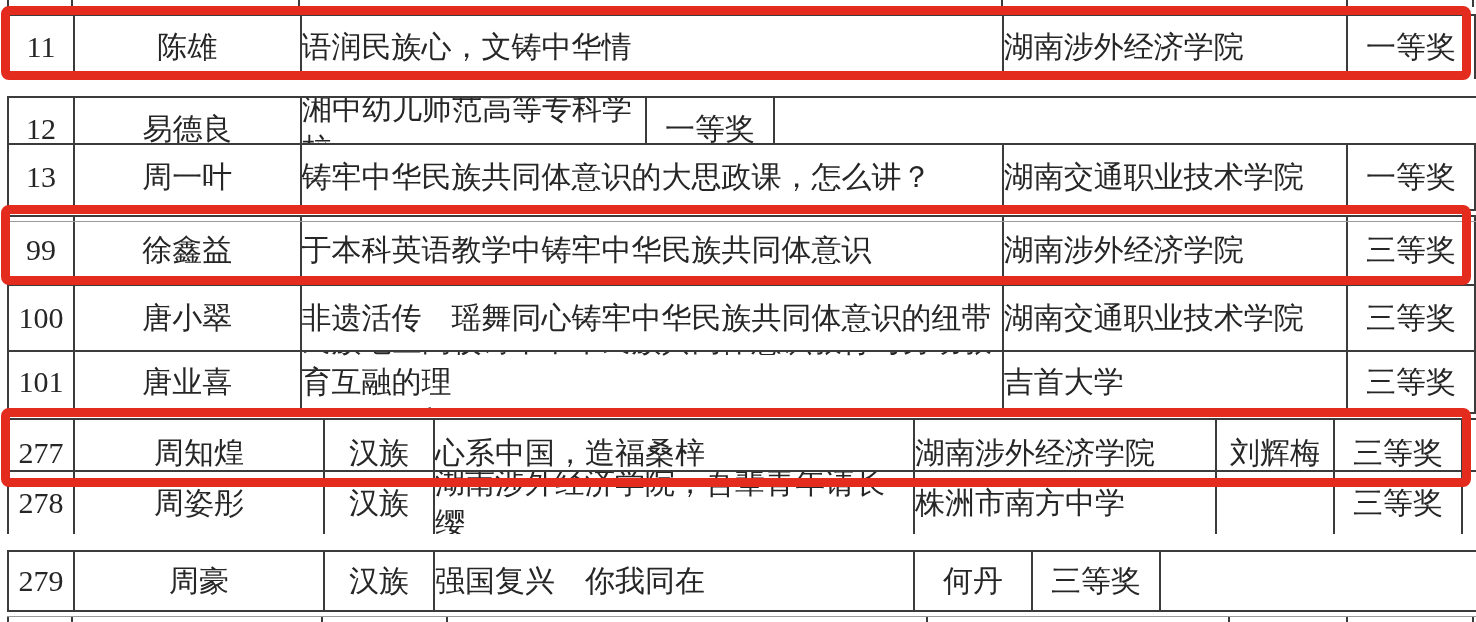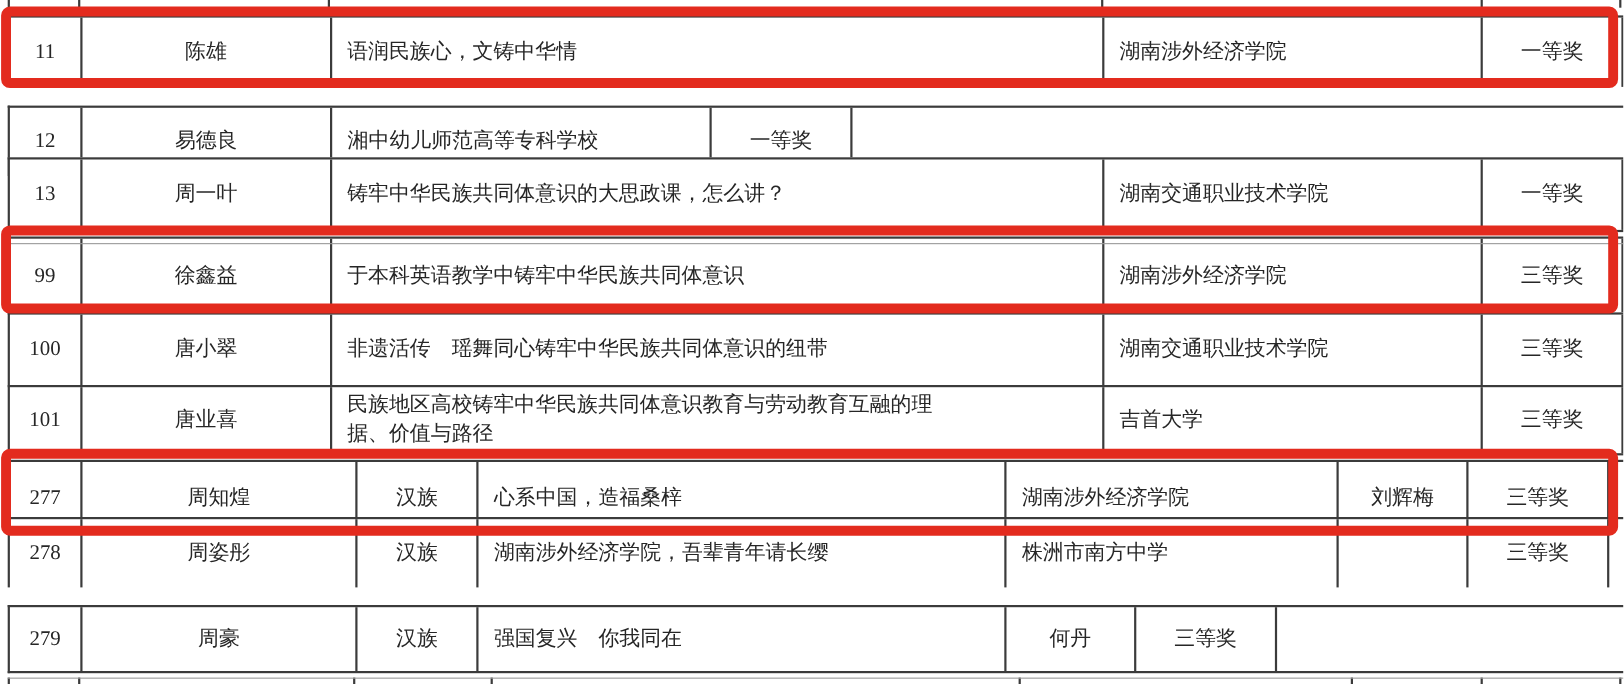--- a/index.html
+++ b/index.html
@@ -13,24 +13,24 @@
   }
   .row{
     position:absolute;left:7px;width:1469px;display:flex;box-sizing:border-box;
     border-left:2px solid var(--line);border-top:2px solid var(--line);
     background:#ffffff;z-index:1;
   }
   .row.bb{border-bottom:2px solid var(--line);}
   .cell{
     box-sizing:border-box;border-right:2px solid var(--line);
     display:flex;align-items:center;overflow:hidden;
-    font-size:19px;line-height:1.35;white-space:pre-line;
+    font-size:30px;line-height:1.35;white-space:pre-line;
   }
   .center{justify-content:center;text-align:center;}
-  .left{padding-left:14px;padding-right:8px;}
+  .left{padding-right:8px;}
   
   .w-num{width:66px;}
   .w-name{width:227px;text-align:right;}
   .w-title{width:703px;}
   .w-school{width:345px;}
   .w-award{width:128px;}
   
   .b-num{width:66px;}
   .b-name{width:250px;}
   .b-eth{width:110px;font-family:Liberation Serif, serif;}

